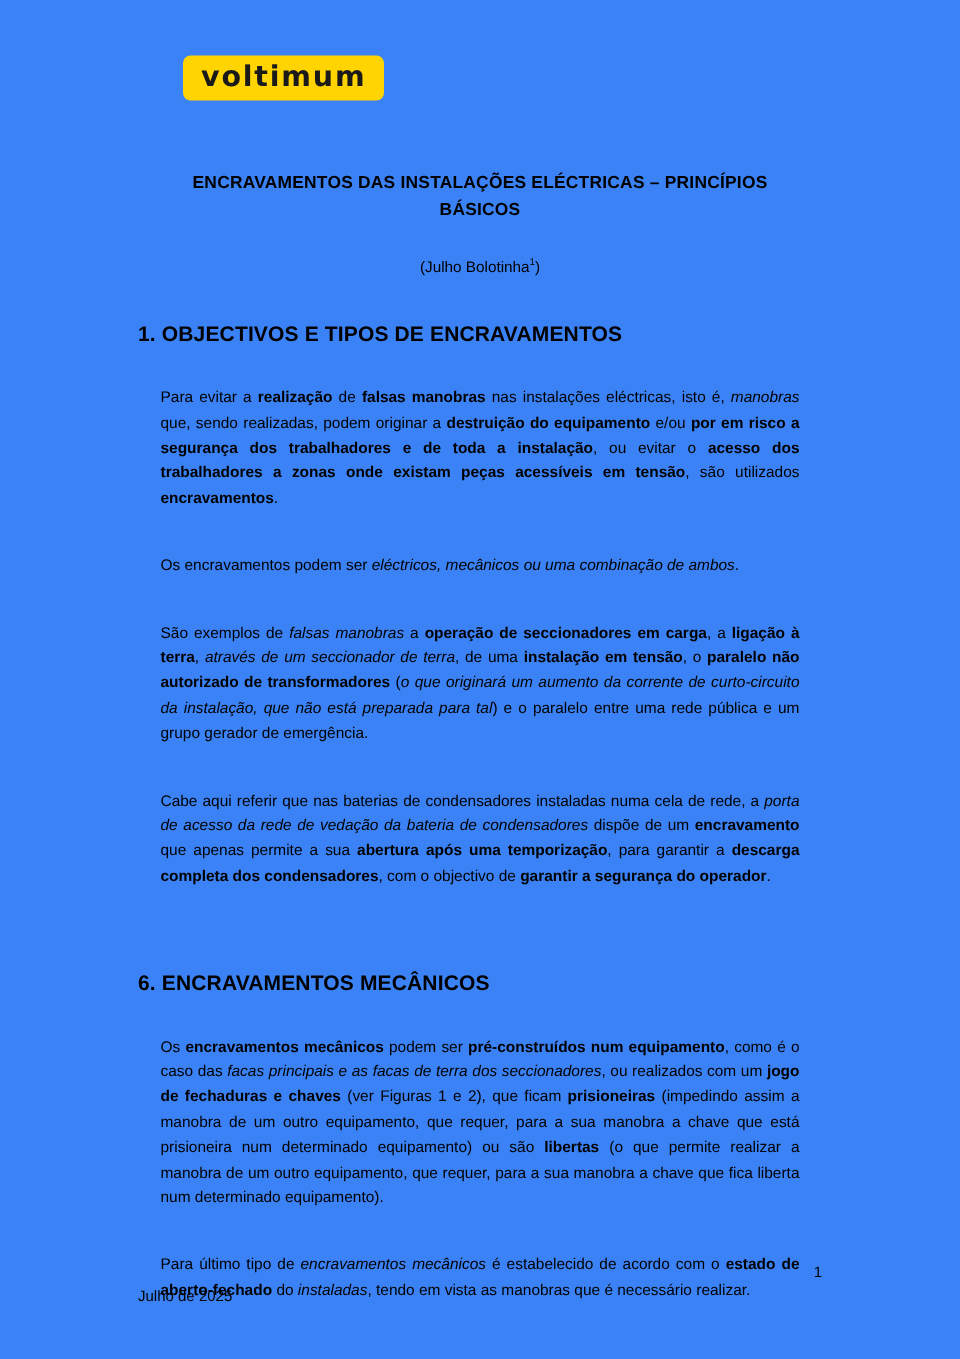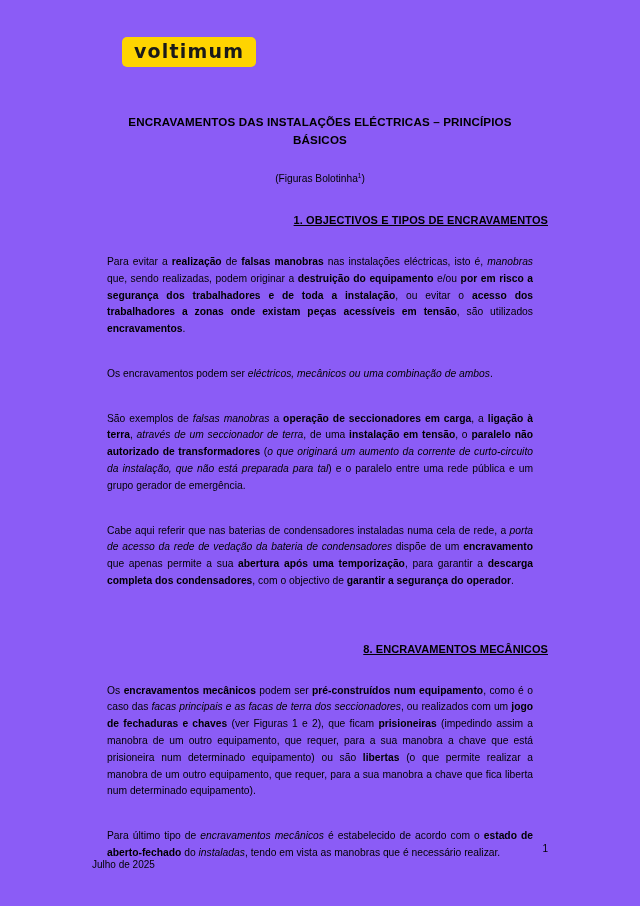--- a/index.html
+++ b/index.html
@@ -12,21 +12,21 @@
     width: 640px;
     height: 906px;
     position: relative;
     font-family: "Liberation Sans", sans-serif;
     color: #000000;
     overflow: hidden;
   }
   .page {
     position: absolute;
     inset: 0;
-    background: #8b5cf6;
+    background: #3b82f6;
   }
 
   
   .logo-wrap {
     position: absolute;
     left: 122px;
     top: 37px;
   }
   .logo-badge {
     display: inline-block;
@@ -71,25 +71,24 @@
   }
   .doc-author sup {
     font-size: 6.5px;
     vertical-align: super;
     line-height: 0;
   }
 
   h2.section-heading {
     margin: 0;
     padding-top: 30px;
-    font-size: 11px;
+    font-size: 14px;
     font-weight: 700;
-    text-align: right;
+    text-align: left;
     letter-spacing: 0.1px;
-    text-decoration: underline;
   }
   h2.section-heading.sec2 {
     padding-top: 38px;
   }
 
   p.body-text {
     margin: 15px;
     padding-top: 13px;
     font-size: 10.3px;
     line-height: 1.63;
@@ -130,29 +129,29 @@
   <div class="logo-wrap">
     <span class="logo-badge">
       <span class="logo-text">voltimum</span>
     </span>
   </div>
 
   <div class="content">
 
     <h1 class="doc-title">ENCRAVAMENTOS DAS INSTALAÇÕES ELÉCTRICAS – PRINCÍPIOS BÁSICOS</h1>
 
-    <p class="doc-author"><span>(Figuras Bolotinha</span><sup>1</sup><span>)</span></p>
+    <p class="doc-author"><span>(Julho Bolotinha</span><sup>1</sup><span>)</span></p>
 
     <h2 class="section-heading">1. OBJECTIVOS E TIPOS DE ENCRAVAMENTOS</h2>
     <p class="body-text"><span>Para evitar a </span><b>realização</b><span> de </span><b>falsas manobras</b><span> nas instalações eléctricas, isto é, </span><i>manobras</i><span> que, sendo realizadas, podem originar a </span><b>destruição do equipamento</b><span> e/ou </span><b>por em risco a segurança dos trabalhadores e de toda a instalação</b><span>, ou evitar o </span><b>acesso dos trabalhadores a zonas onde existam peças acessíveis em tensão</b><span>, são utilizados </span><b>encravamentos</b><span>.</span></p>
     <p class="body-text"><span>Os encravamentos podem ser </span><i>eléctricos, mecânicos ou uma combinação de ambos</i><span>.</span></p>
     <p class="body-text"><span>São exemplos de </span><i>falsas manobras</i><span> a </span><b>operação de seccionadores em carga</b><span>, a </span><b>ligação à terra</b><span>, </span><i>através de um seccionador de terra</i><span>, de uma </span><b>instalação em tensão</b><span>, o </span><b>paralelo não autorizado de transformadores</b><span> (</span><i>o que originará um aumento da corrente de curto-circuito da instalação, que não está preparada para tal</i><span>) e o paralelo entre uma rede pública e um grupo gerador de emergência.</span></p>
     <p class="body-text"><span>Cabe aqui referir que nas baterias de condensadores instaladas numa cela de rede, a </span><i>porta de acesso da rede de vedação da bateria de condensadores</i><span> dispõe de um </span><b>encravamento</b><span> que apenas permite a sua </span><b>abertura após uma temporização</b><span>, para garantir a </span><b>descarga completa dos condensadores</b><span>, com o objectivo de </span><b>garantir a segurança do operador</b><span>.</span></p>
 
-    <h2 class="section-heading sec2">8. ENCRAVAMENTOS MECÂNICOS</h2>
+    <h2 class="section-heading sec2">6. ENCRAVAMENTOS MECÂNICOS</h2>
     <p class="body-text"><span>Os </span><b>encravamentos mecânicos</b><span> podem ser </span><b>pré-construídos num equipamento</b><span>, como é o caso das </span><i>facas principais e as facas de terra dos seccionadores</i><span>, ou realizados com um </span><b>jogo de fechaduras e chaves</b><span> (ver Figuras 1 e 2), que ficam </span><b>prisioneiras</b><span> (impedindo assim a manobra de um outro equipamento, que requer, para a sua manobra a chave que está prisioneira num determinado equipamento) ou são </span><b>libertas</b><span> (o que permite realizar a manobra de um outro equipamento, que requer, para a sua manobra a chave que fica liberta num determinado equipamento).</span></p>
     <p class="body-text"><span>Para último tipo de </span><i>encravamentos mecânicos</i><span> é estabelecido de acordo com o </span><b>estado de aberto-fechado</b><span> do </span><i>instaladas</i><span>, tendo em vista as manobras que é necessário realizar.</span></p>
 
   </div>
 
   <div class="footer">
     <div class="page-number">1</div>
     <div class="footer-date">Julho de 2025</div>
   </div>
 

